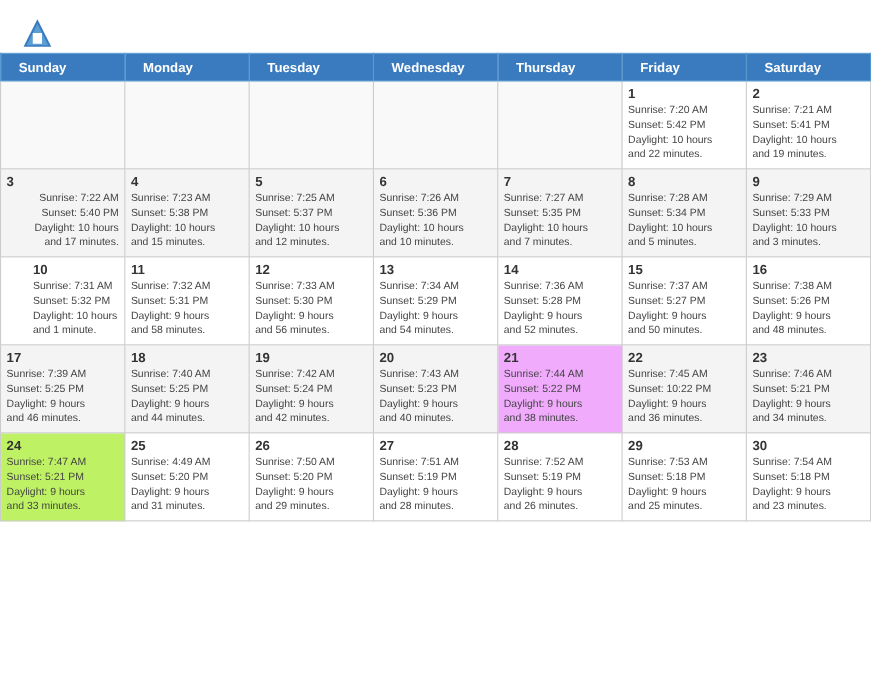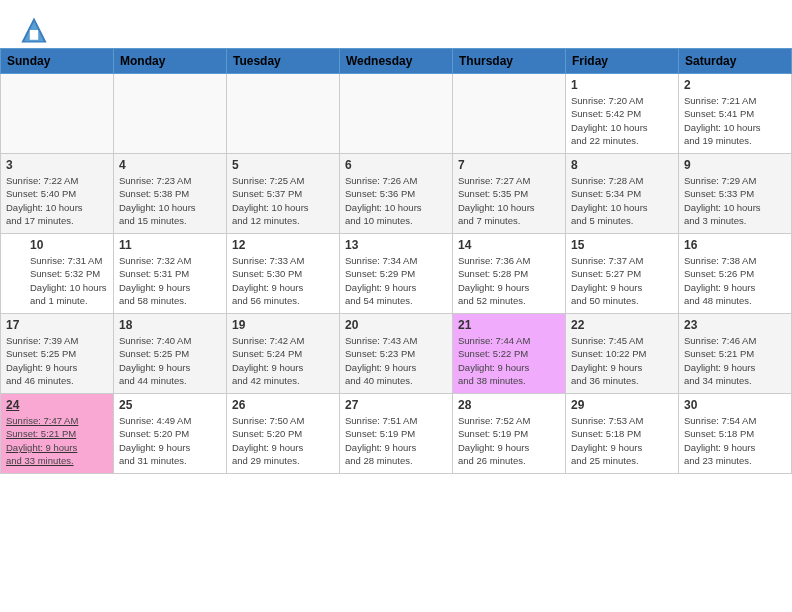--- a/index.html
+++ b/index.html
@@ -46,24 +46,24 @@
       color: #555;
     }
     .calendar {
       width: 100%;
       border-collapse: collapse;
       margin: 0;
       padding: 0 8px 8px 8px;
     }
     .calendar th {
       background-color: #3a7bbf;
-      color: #000000;
+      color: #ffffff;
       font-size: 12px;
       font-weight: bold;
-      padding: 5px 6px;
+      padding: 5px 16px;
       text-align: left;
       border: 1px solid #5a9ad0;
     }
     .calendar td {
       border: 1px solid #ccc;
       vertical-align: top;
       padding: 4px 5px;
       font-size: 10px;
       color: #333;
       width: 113px;
@@ -143,21 +143,21 @@
           <span class="day-number">2</span>
           <div class="day-info" style="white-space: pre-line;">Sunrise: 7:21 AM
 Sunset: 5:41 PM
 Daylight: 10 hours
 and 19 minutes.</div>
         </td>
       </tr>
       <tr>
         <td style="background-color: rgb(244, 244, 244);">
           <span class="day-number">3</span>
-          <div class="day-info" style="white-space: pre-line;">Sunrise: 7:22 AM
+          <div class="day-info" style="white-space: pre-line; text-align: right;">Sunrise: 7:22 AM
 Sunset: 5:40 PM
 Daylight: 10 hours
 and 17 minutes.</div>
         </td>
         <td style="background-color: rgb(244, 244, 244);">
           <span class="day-number">4</span>
           <div class="day-info" style="white-space: pre-line;">Sunrise: 7:23 AM
 Sunset: 5:38 PM
 Daylight: 10 hours
 and 15 minutes.</div>
@@ -294,21 +294,21 @@
         </td>
         <td style="background-color: rgb(244, 244, 244);">
           <span class="day-number">23</span>
           <div class="day-info" style="white-space: pre-line;">Sunrise: 7:46 AM
 Sunset: 5:21 PM
 Daylight: 9 hours
 and 34 minutes.</div>
         </td>
       </tr>
       <tr>
-        <td style="background-color: #f9a8d4; text-decoration: underline;">
+        <td style="background-color: #bef264;">
           <span class="day-number">24</span>
           <div class="day-info" style="white-space: pre-line;">Sunrise: 7:47 AM
 Sunset: 5:21 PM
 Daylight: 9 hours
 and 33 minutes.</div>
         </td>
         <td style="background-color: rgb(255, 255, 255);">
           <span class="day-number">25</span>
           <div class="day-info" style="white-space: pre-line;">Sunrise: 4:49 AM
 Sunset: 5:20 PM

